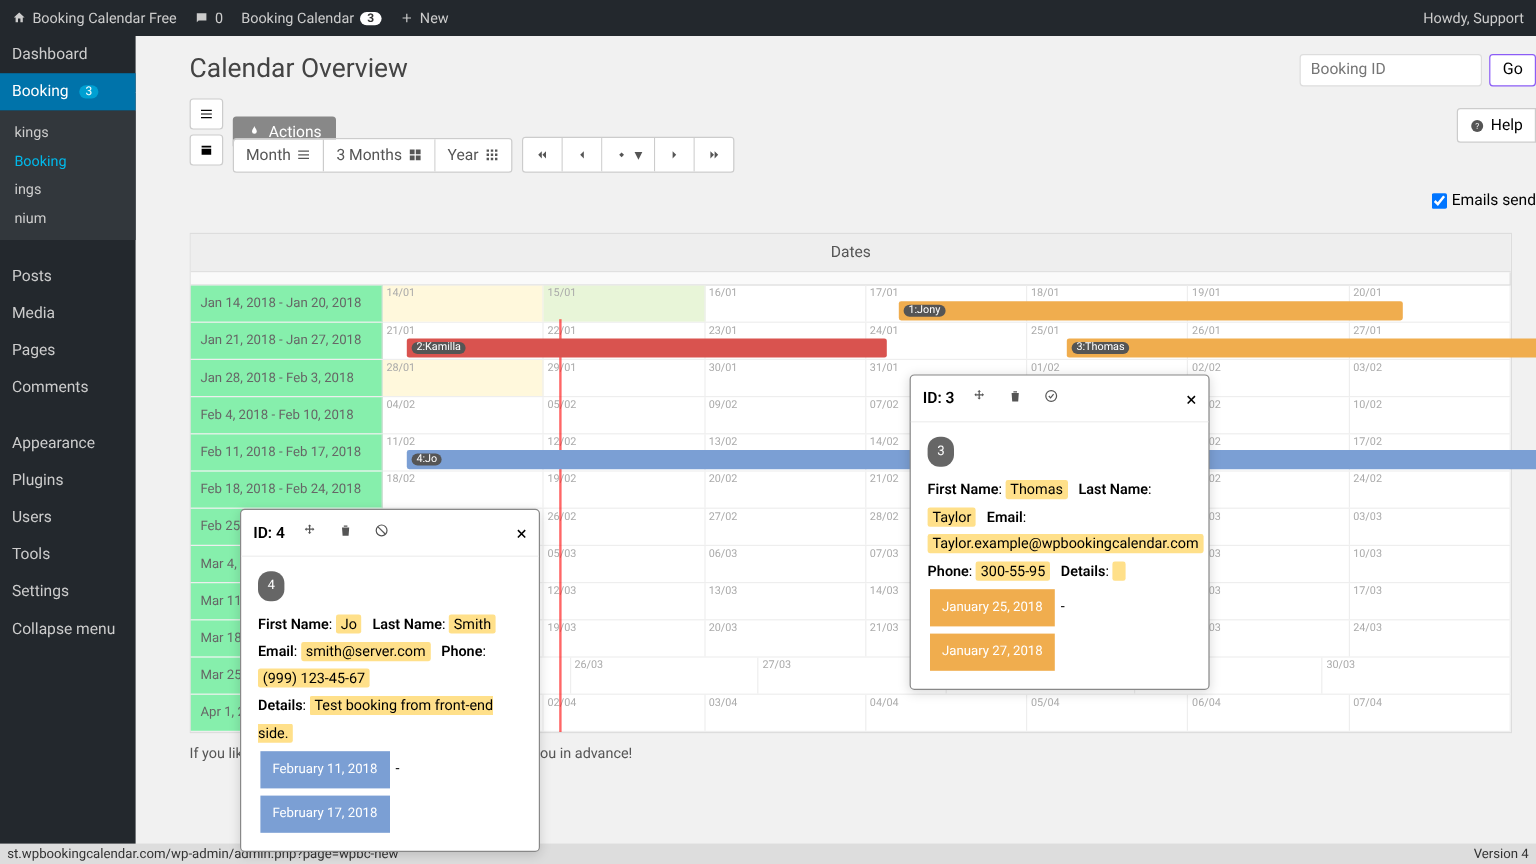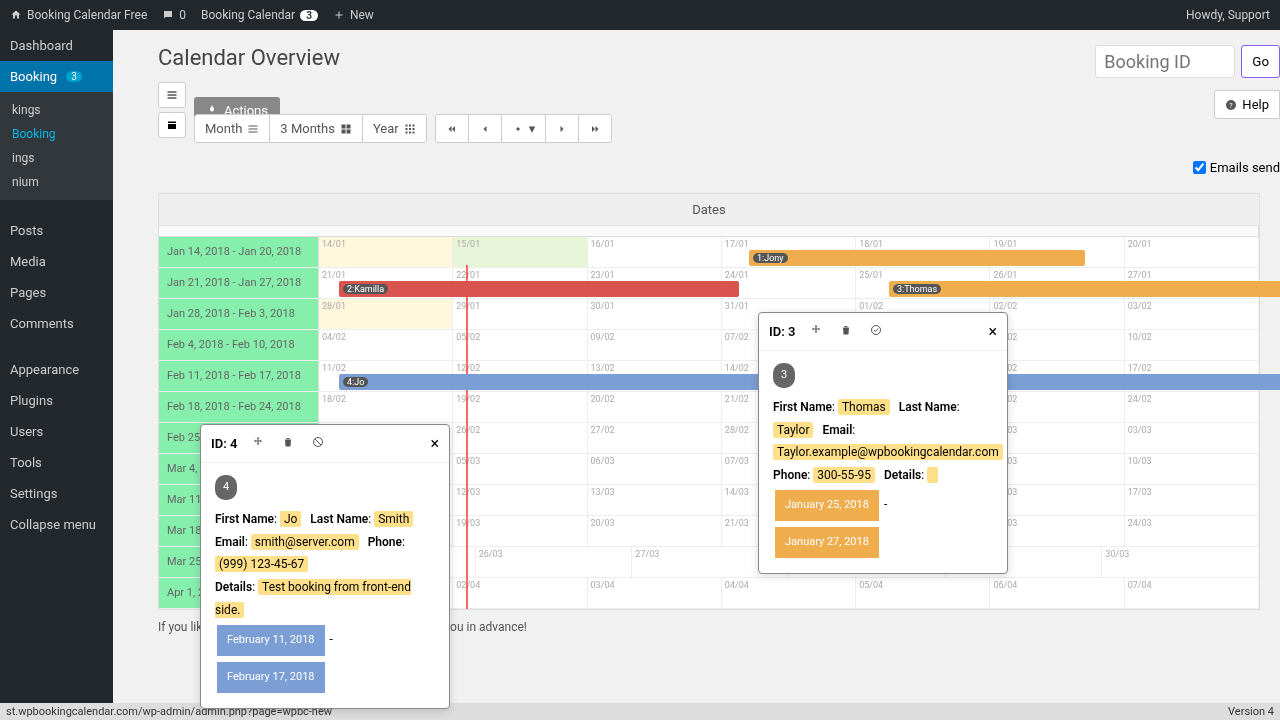--- a/index.html
+++ b/index.html
@@ -30,21 +30,21 @@
 .toolbar-col { display: flex; flex-direction: column; gap: 4px; }
 .btn-icon { width: 28px; height: 26px; background: #fff; border: 1px solid #ccc; border-radius: 3px; display: flex; align-items: center; justify-content: center; cursor: pointer; }
 .btn-actions { background: #888; color: #fff; border: none; padding: 6px 12px; border-radius: 3px; cursor: pointer; display: flex; align-items: center; gap: 6px; font-size: 13px; text-align: right; }
 .btn-group { display: flex; border: 1px solid #ccc; border-radius: 3px; overflow: hidden; }
 .btn-seg { background: #fff; border: none; border-right: 1px solid #ccc; padding: 6px 10px; cursor: pointer; display: flex; align-items: center; gap: 5px; font-size: 13px; color: #555; }
 .btn-seg:last-child { border-right: none; }
 .btn-seg svg { width: 12px; height: 12px; }
 .help-btn { position: absolute; right: 0; top: 60px; background: #fff; border: 1px solid #ccc; border-radius: 3px 0 0 3px; padding: 6px 10px; cursor: pointer; display: flex; align-items: center; gap: 5px; font-size: 13px; }
 
 .search-row { position: absolute; right: 0; top: 15px; display: flex; gap: 6px; }
-.search-input { border: 1px solid #ddd; padding: 5px 8px; font-size: 18px; width: 140px; border-radius: 3px; }
+.search-input { border: 1px solid #ddd; padding: 5px 8px; font-size: 13px; width: 152px; border-radius: 3px; }
 .go-btn { background: #fff; border: 1px solid #8b5cf6; padding: 5px 10px; border-radius: 3px; cursor: pointer; }
 
 .emails-send { position: absolute; right: 0; top: 130px; font-size: 13px; display: flex; align-items: center; gap: 4px; }
 
 
 .calendar { margin-top: 50px; border: 1px solid #ddd; background: #fff; }
 .cal-header { background: #eee; text-align: center; padding: 8px; font-size: 13px; color: #555; border-bottom: 1px solid #ddd; }
 .cal-days-row { display: flex; }
 .cal-date-col { width: 176px; border-right: 1px solid #ddd; }
 .cal-day-head { flex: 1; text-align: center; padding: 5px; font-size: 11px; color: #666; border-right: 1px solid #ddd; border-bottom: 1px solid #ddd; background: #fafafa; }
@@ -512,21 +512,21 @@
           <div class="cal-cell">
             <span class="cell-date">05/04</span>
           </div>
           <div class="cal-cell">
             <span class="cell-date">06/04</span>
           </div>
           <div class="cal-cell">
             <span class="cell-date">07/04</span>
           </div>
         </div>
-        <div class="event-bar" style="top: 13px; left: 590px; width: 336px; background: rgb(240, 173, 78);">
+        <div class="event-bar" style="top: 13px; left: 590px; width: 420px; background: rgb(240, 173, 78);">
           <span class="ev-tag">1:Jony</span>
         </div>
         <div class="event-bar" style="top: 44px; left: 180px; width: 400px; background: rgb(217, 83, 79);">
           <span class="ev-tag">2:Kamilla</span>
         </div>
         <div class="event-bar" style="top: 44px; left: 730px; width: 420px; background: rgb(240, 173, 78);">
           <span class="ev-tag">3:Thomas</span>
         </div>
         <div class="event-bar" style="top: 137px; left: 180px; width: 970px; background: rgb(123, 159, 212);">
           <span class="ev-tag">4:Jo</span>

